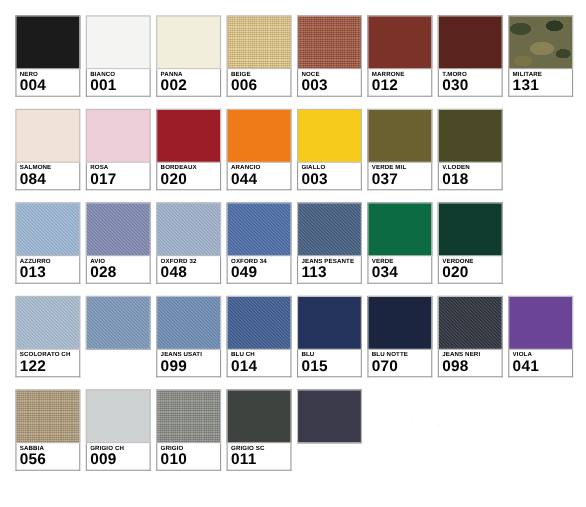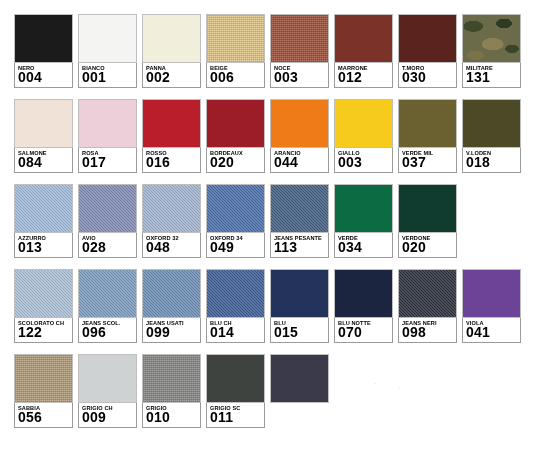--- a/index.html
+++ b/index.html
@@ -151,27 +151,20 @@
           </div>
         </div>
         <div class="swatch-cell">
           <div class="swatch" style="background-color:#eccfd8;"></div>
           <div class="label">
             <div class="name">ROSA</div>
             <div class="code">017</div>
           </div>
         </div>
         <div class="swatch-cell">
-          <div class="swatch" style="background-color:#b81f2b;"></div>
-          <div class="label">
-            <div class="name">ROSSO</div>
-            <div class="code">016</div>
-          </div>
-        </div>
-        <div class="swatch-cell">
           <div class="swatch" style="background-color:#9c1d27;"></div>
           <div class="label">
             <div class="name">BORDEAUX</div>
             <div class="code">020</div>
           </div>
         </div>
         <div class="swatch-cell">
           <div class="swatch" style="background-color:#ef7b18;"></div>
           <div class="label">
             <div class="name">ARANCIO</div>
@@ -254,24 +247,20 @@
       <div class="row">
         <div class="swatch-cell">
           <div class="swatch" style="background-color:#a8bdd2;background-image:repeating-linear-gradient(45deg, rgba(255,255,255,0.16) 0 1px, rgba(0,0,0,0.10) 1px 2px);background-size:3px 3px;"></div>
           <div class="label">
             <div class="name">SCOLORATO CH</div>
             <div class="code">122</div>
           </div>
         </div>
         <div class="swatch-cell">
           <div class="swatch" style="background-color:#7b98bb;background-image:repeating-linear-gradient(45deg, rgba(255,255,255,0.16) 0 1px, rgba(0,0,0,0.10) 1px 2px);background-size:3px 3px;"></div>
-          <div class="label">
-            <div class="name">JEANS SCOL.</div>
-            <div class="code">096</div>
-          </div>
         </div>
         <div class="swatch-cell">
           <div class="swatch" style="background-color:#6c8cb4;background-image:repeating-linear-gradient(45deg, rgba(255,255,255,0.16) 0 1px, rgba(0,0,0,0.10) 1px 2px);background-size:3px 3px;"></div>
           <div class="label">
             <div class="name">JEANS USATI</div>
             <div class="code">099</div>
           </div>
         </div>
         <div class="swatch-cell">
           <div class="swatch" style="background-color:#3c5c92;background-image:repeating-linear-gradient(45deg, rgba(255,255,255,0.16) 0 1px, rgba(0,0,0,0.10) 1px 2px);background-size:3px 3px;"></div>

